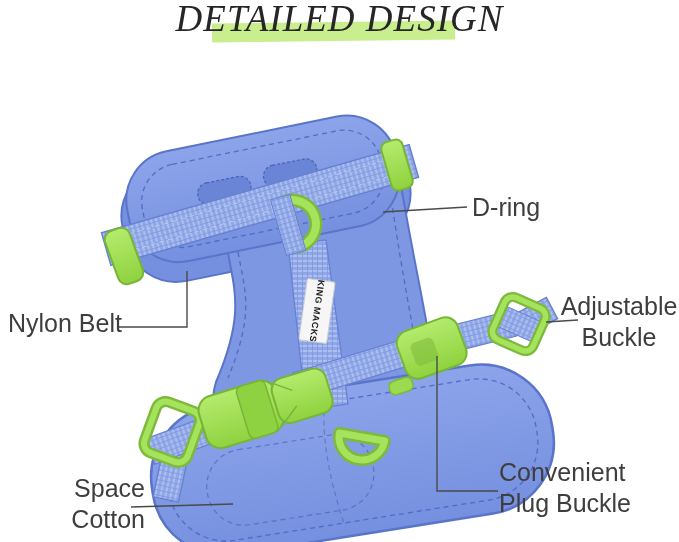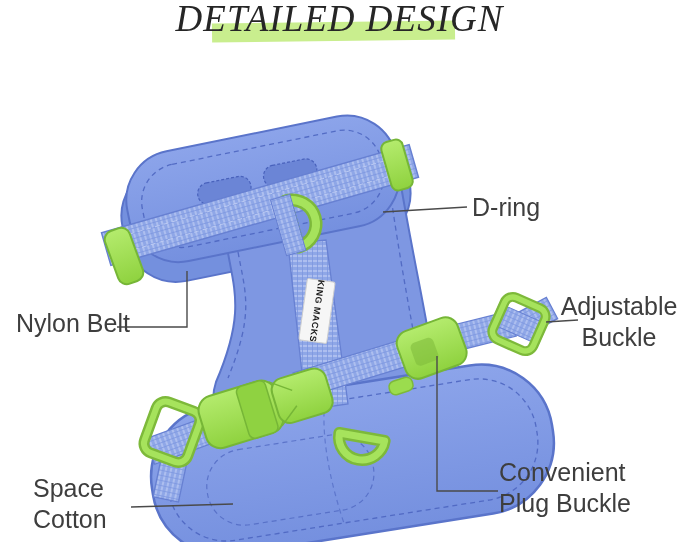--- a/index.html
+++ b/index.html
@@ -38,23 +38,23 @@
   
   .callout{
     position:absolute;
     z-index:4;
     font-size:25px;
     line-height:31px;
     color:var(--label_text,#3E3E3E);
     white-space:normal;
   }
   .co-d-ring{left:472px;top:192px;}
-  .co-nylon-belt{left:16px;top:308px;white-space:nowrap;text-align:center;}
+  .co-nylon-belt{left:8px;top:308px;white-space:nowrap;text-align:center;}
   .co-adjustable{left:553px;top:291px;width:132px;text-align:center;}
-  .co-space{left:33px;top:473px;width:112px;text-align:left;}
+  .co-space{left:33px;top:473px;width:112px;text-align:right;}
   .co-convenient{left:499px;top:457px;width:160px;text-align:left;}
 </style>
 </head>
 <body>
 
 <div id="stage">
 
   <div class="title-highlight"></div>
   <div class="page-title">DETAILED DESIGN</div>
 

